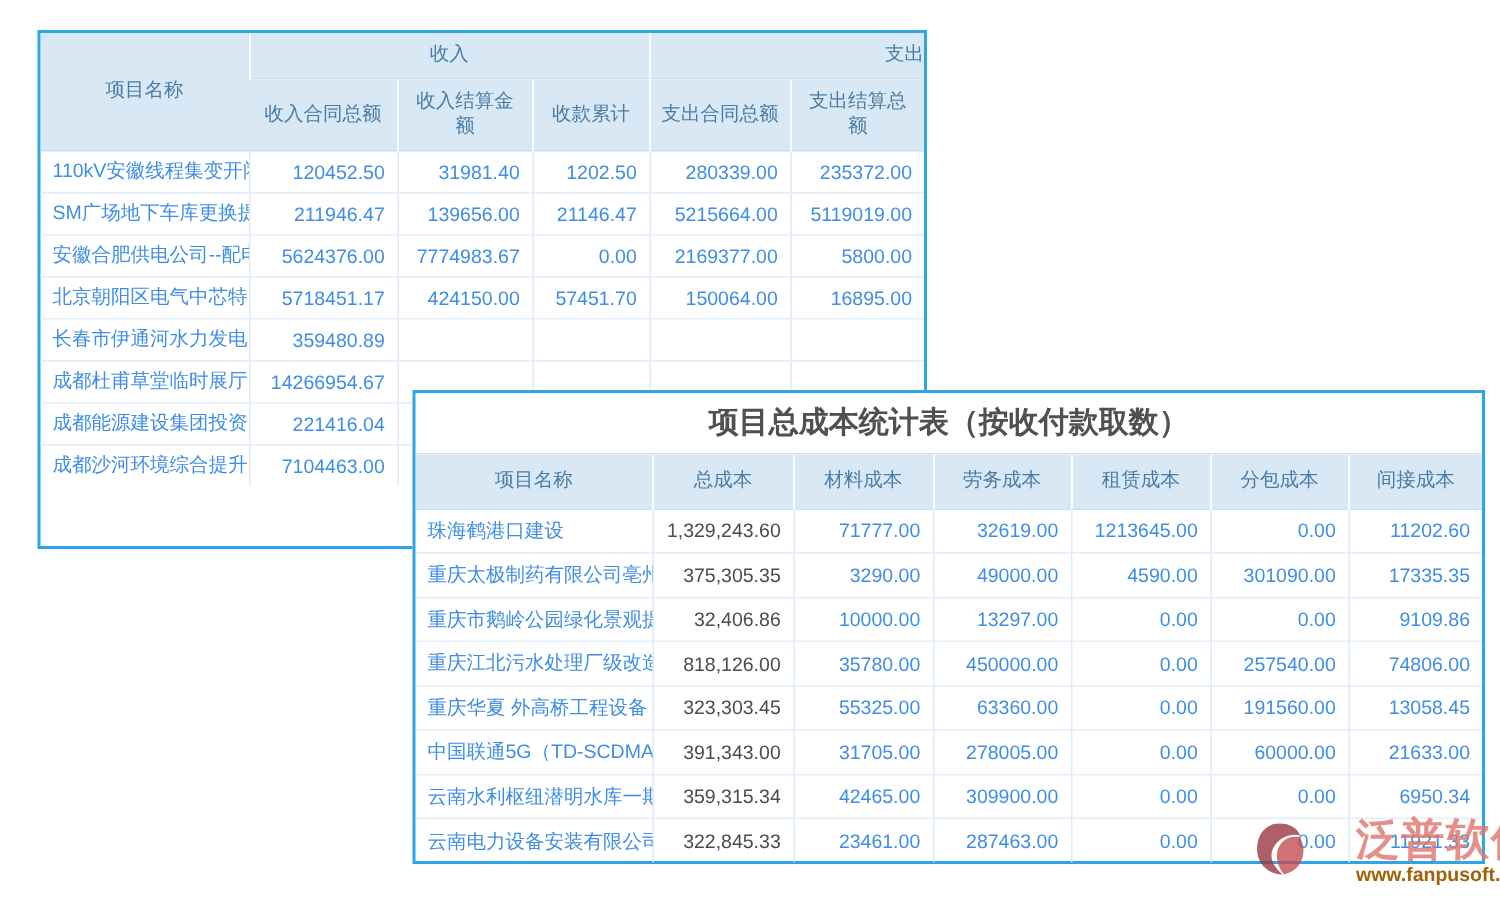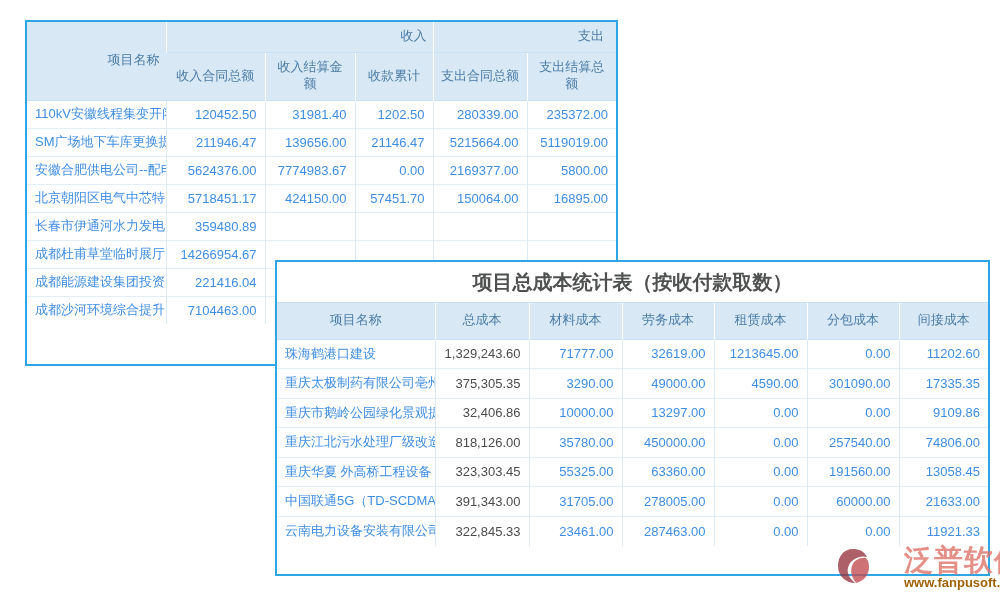--- a/index.html
+++ b/index.html
@@ -29,25 +29,25 @@
   td{
     font-size:13px;color:#3f8ee4;padding:0 8px;box-sizing:border-box;
     white-space:nowrap;overflow:hidden;text-align:right;vertical-align:middle;
   }
   td + td{border-left:1px solid #ddebf8;}
   tbody tr + tr td{border-top:1px solid #e2eef9;}
   tbody tr:first-child td{border-top:1px solid #c9e0f2;}
   td.name{text-align:left;}
   td.dark{color:#4c4c4c;}
   
-  #panel-operation thead tr.group-row th{height:30px;text-align:right;}
+  #panel-operation thead tr.group-row th{height:30px;}
   #panel-operation thead tr.sub-row th{height:48px;border-top:1px solid #c9e0f2;}
   #panel-operation th.corner{border-top:none;}
   #panel-operation tbody td{height:28px;}
-  #panel-operation th.alr{text-align:right;padding-right:12px;}
+  #panel-operation th.alr{text-align:right;padding-right:0;}
   
   #panel-cost thead th{height:36px;}
   #panel-cost tbody td{height:29.5px;}
   
   .watermark{
     position:absolute;left:836px;top:545px;width:150px;height:52px;
     display:flex;align-items:flex-start;z-index:10;pointer-events:none;gap:32px;
   }
   .wm-logo{flex:none;margin-top:2px;}
   .wm-col{display:flex;flex-direction:column;margin-left:2px;}
@@ -228,20 +228,29 @@
         <tr>
           <td class="name">中国联通5G（TD-SCDMA）</td>
           <td class="dark">391,343.00</td>
           <td>31705.00</td>
           <td>278005.00</td>
           <td>0.00</td>
           <td>60000.00</td>
           <td>21633.00</td>
         </tr>
         <tr>
+          <td class="name">云南水利枢纽潜明水库一期</td>
+          <td class="dark">359,315.34</td>
+          <td>42465.00</td>
+          <td>309900.00</td>
+          <td>0.00</td>
+          <td>0.00</td>
+          <td>6950.34</td>
+        </tr>
+        <tr>
           <td class="name">云南电力设备安装有限公司</td>
           <td class="dark">322,845.33</td>
           <td>23461.00</td>
           <td>287463.00</td>
           <td>0.00</td>
           <td>0.00</td>
           <td>11921.33</td>
         </tr>
       </tbody>
   </table>

